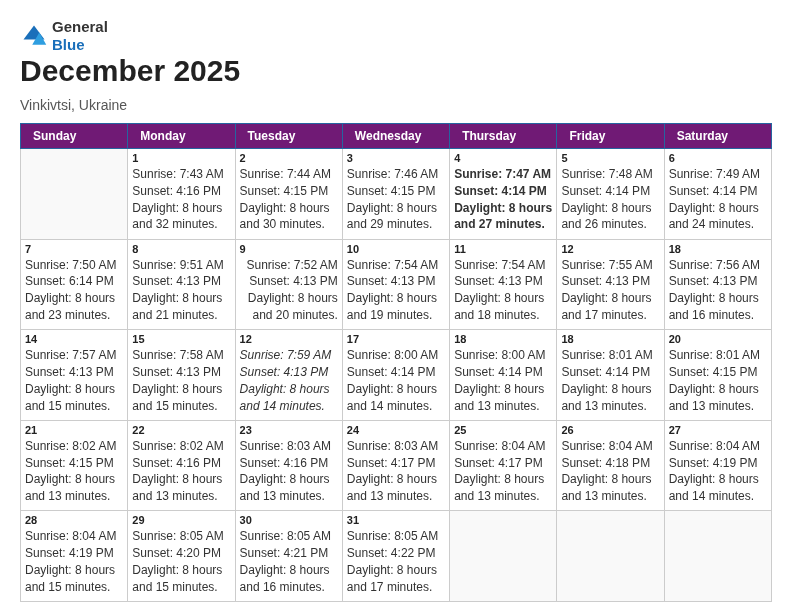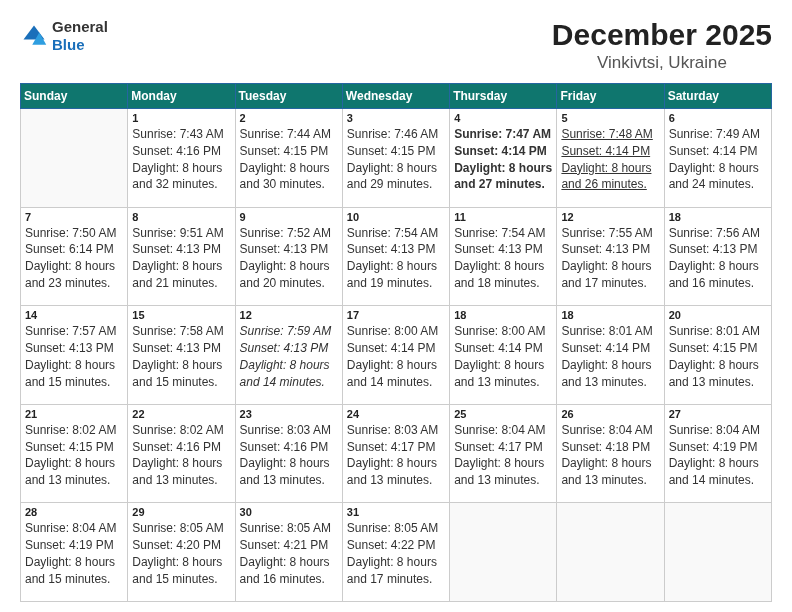--- a/index.html
+++ b/index.html
@@ -15,64 +15,65 @@
       height: 612px;
       padding: 18px 20px 10px 20px;
       display: flex;
       flex-direction: column;
     }
     .header {
       display: flex;
       justify-content: space-between;
       align-items: flex-start;
       margin-bottom: 10px;
+      flex-direction: column;
     }
     .logo {
       display: flex;
       align-items: center;
       gap: 4px;
     }
     .logo-text {
       font-size: 15px;
       font-weight: bold;
       line-height: 1.2;
     }
     .logo-general { color: #333; }
     .logo-blue { color: #1a6fba; }
     .logo-icon {
       width: 28px;
       height: 28px;
     }
     .title-block {
-      text-align: center;
+      text-align: left;
     }
     .month-title {
       font-size: 30px;
       font-weight: bold;
       color: #222;
       line-height: 1.1;
     }
     .subtitle {
-      font-size: 17px;
+      font-size: 14px;
       color: #555;
-      margin-top: 2px;
+      margin-top: 10px;
     }
     .calendar {
       flex: 1;
       border: 1px solid #ccc;
       border-collapse: collapse;
       width: 100%;
       table-layout: fixed;
     }
     .calendar th {
-      background-color: #0f766e;
+      background-color: #701a75;
       color: #fff;
       font-size: 12px;
       font-weight: bold;
-      padding: 5px 3px;
+      padding: 5px 12px;
       text-align: left;
       border: 1px solid #2565a0;
     }
     .calendar td {
       border: 1px solid #ccc;
       vertical-align: top;
       padding: 3px 4px;
       font-size: 9.5px;
       color: #333;
       height: 84px;
@@ -151,21 +152,21 @@
           </td>
           <td>
             <div class="day-number">4</div>
             <div class="day-info" style="white-space: pre-line; font-weight: bold;">Sunrise: 7:47 AM
 Sunset: 4:14 PM
 Daylight: 8 hours
 and 27 minutes.</div>
           </td>
           <td>
             <div class="day-number">5</div>
-            <div class="day-info" style="white-space: pre-line; text-decoration: underline;">Sunrise: 7:48 AM
+            <div class="day-info" style="white-space: pre-line;">Sunrise: 7:48 AM
 Sunset: 4:14 PM
 Daylight: 8 hours
 and 26 minutes.</div>
           </td>
           <td>
             <div class="day-number">6</div>
             <div class="day-info" style="white-space: pre-line;">Sunrise: 7:49 AM
 Sunset: 4:14 PM
 Daylight: 8 hours
 and 24 minutes.</div>
@@ -181,21 +182,21 @@
           </td>
           <td>
             <div class="day-number">8</div>
             <div class="day-info" style="white-space: pre-line;">Sunrise: 9:51 AM
 Sunset: 4:13 PM
 Daylight: 8 hours
 and 21 minutes.</div>
           </td>
           <td>
             <div class="day-number">9</div>
-            <div class="day-info" style="white-space: pre-line;">Sunrise: 7:52 AM
+            <div class="day-info" style="white-space: pre-line; text-align: right;">Sunrise: 7:52 AM
 Sunset: 4:13 PM
 Daylight: 8 hours
 and 20 minutes.</div>
           </td>
           <td>
             <div class="day-number">10</div>
             <div class="day-info" style="white-space: pre-line;">Sunrise: 7:54 AM
 Sunset: 4:13 PM
 Daylight: 8 hours
 and 19 minutes.</div>

